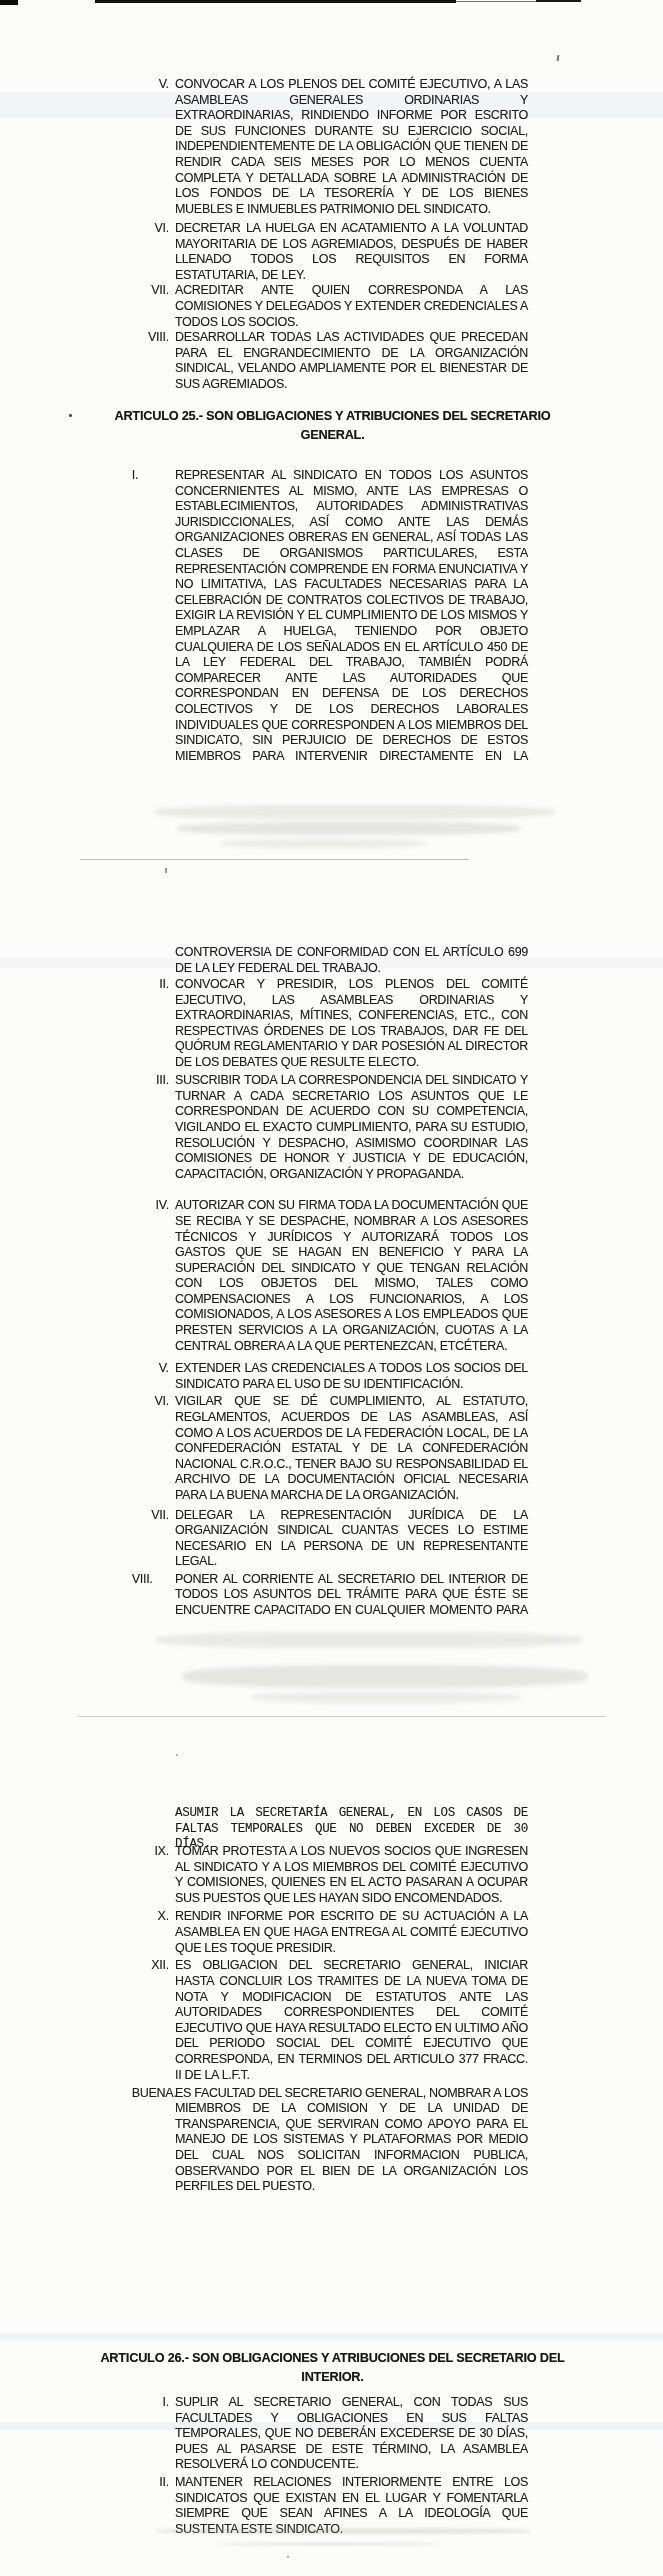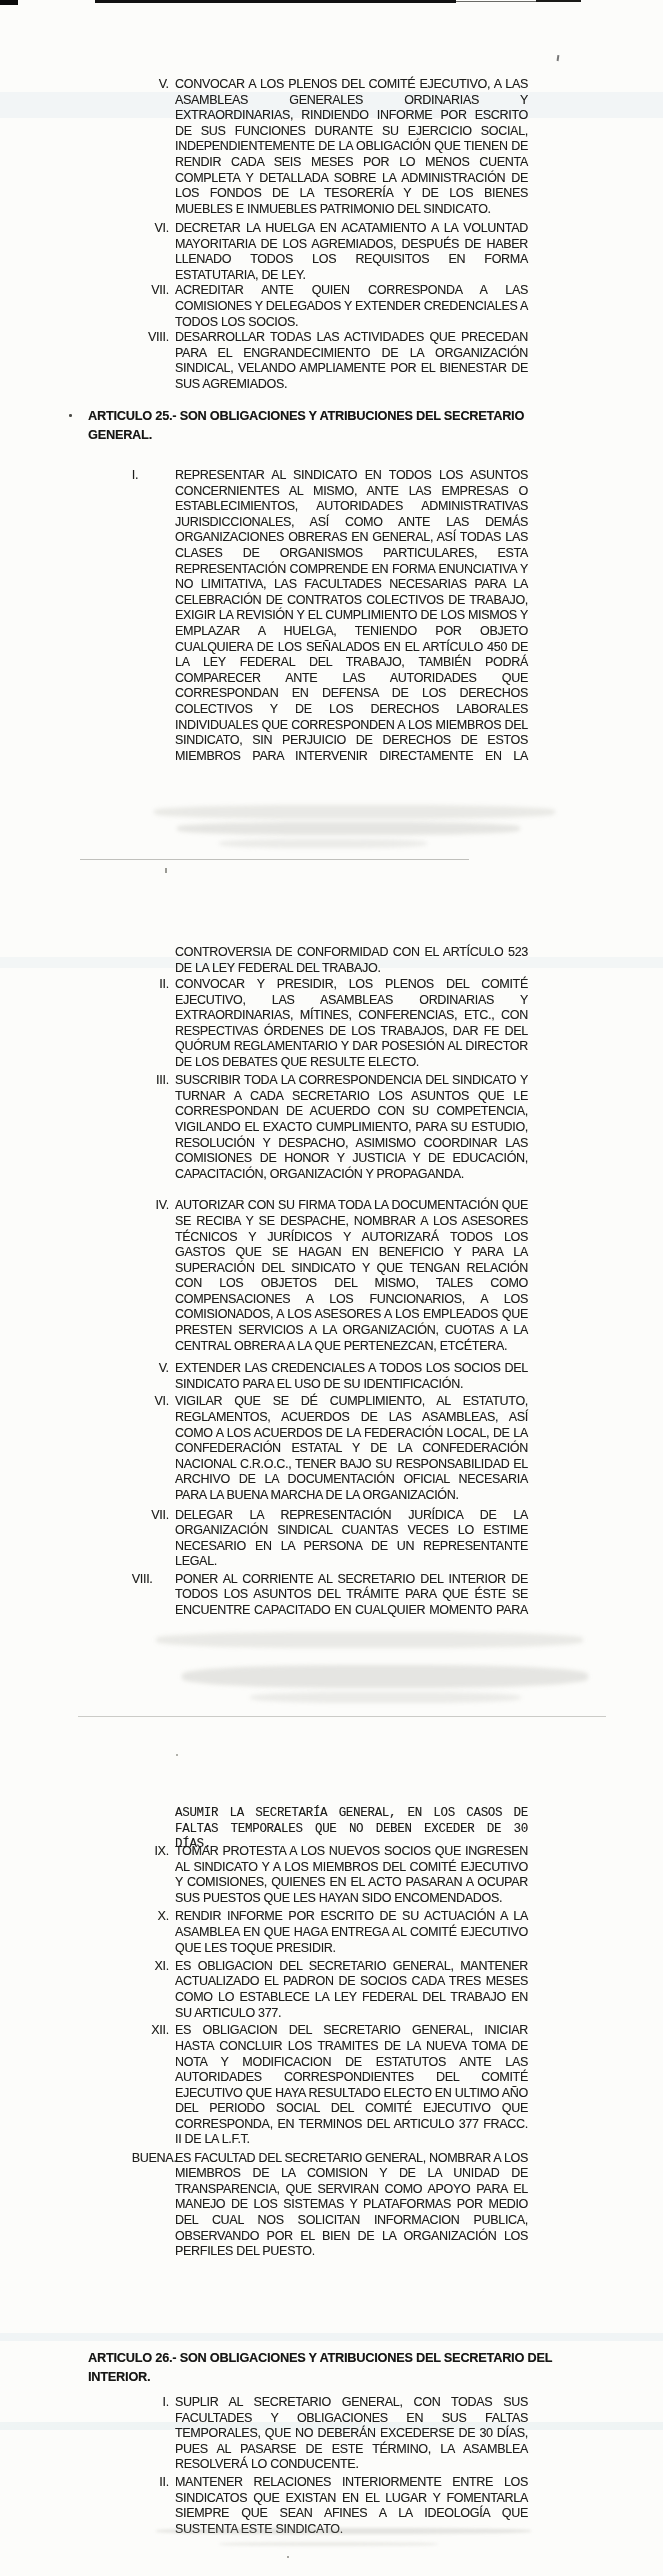--- a/index.html
+++ b/index.html
@@ -32,21 +32,21 @@
   .justify-last{text-align-last:justify;}
   .heading{
     position:absolute;
     left:88px;
     width:489px;
     font-weight:700;
     font-size:12.7px;
     line-height:19px;
     letter-spacing:-0.2px;
     color:#161614;
-    text-align:left;
+    text-align:center;
     text-shadow:0.2px 0.2px 0.4px rgba(30,30,28,0.45);
   }
   .cont{position:absolute;left:175px;width:353px;}
   .art{position:absolute;}
   .ghost{position:absolute;filter:blur(2.1px);border-radius:40%;}
   .band{position:absolute;left:0;width:664px;}
 </style>
 </head>
 <body>
 
@@ -92,21 +92,21 @@
       <div>REPRESENTAR AL SINDICATO EN TODOS LOS ASUNTOS CONCERNIENTES AL MISMO, ANTE LAS EMPRESAS O ESTABLECIMIENTOS, AUTORIDADES ADMINISTRATIVAS JURISDICCIONALES, ASÍ COMO ANTE LAS DEMÁS ORGANIZACIONES OBRERAS EN GENERAL, ASÍ TODAS LAS CLASES DE ORGANISMOS PARTICULARES, ESTA REPRESENTACIÓN COMPRENDE EN FORMA ENUNCIATIVA Y NO LIMITATIVA, LAS FACULTADES NECESARIAS PARA LA CELEBRACIÓN DE CONTRATOS COLECTIVOS DE TRABAJO, EXIGIR LA REVISIÓN Y EL CUMPLIMIENTO DE LOS MISMOS Y EMPLAZAR A HUELGA, TENIENDO POR OBJETO CUALQUIERA DE LOS SEÑALADOS EN EL ARTÍCULO 450 DE LA LEY FEDERAL DEL TRABAJO, TAMBIÉN PODRÁ COMPARECER ANTE LAS AUTORIDADES QUE CORRESPONDAN EN DEFENSA DE LOS DERECHOS COLECTIVOS Y DE LOS DERECHOS LABORALES INDIVIDUALES QUE CORRESPONDEN A LOS MIEMBROS DEL SINDICATO, SIN PERJUICIO DE DERECHOS DE ESTOS MIEMBROS PARA INTERVENIR DIRECTAMENTE EN LA</div>
     </div>
   </div>
 
   <div class="ghost" style="left:154px;top:805px;width:401px;height:13.5px;background:rgba(150,150,140,0.18);"></div>
   <div class="ghost" style="left:177px;top:822px;width:343px;height:12.5px;background:rgba(150,150,140,0.22);"></div>
   <div class="ghost" style="left:219px;top:839px;width:208px;height:9.4px;background:rgba(150,150,140,0.16);"></div>
   <div class="art" style="left:80px;top:859px;width:389px;height:1px;background:rgba(120,120,112,0.45);"></div>
   <div class="art" style="left:165px;top:868px;width:1.6px;height:4.7px;background:#9a9a94;"></div>
 
-  <div class="cont txt" style="top:945px;">CONTROVERSIA DE CONFORMIDAD CON EL ARTÍCULO 523 DE LA LEY FEDERAL DEL TRABAJO.</div>
+  <div class="cont txt" style="top:945px;">CONTROVERSIA DE CONFORMIDAD CON EL ARTÍCULO 699 DE LA LEY FEDERAL DEL TRABAJO.</div>
 
   <div class="region" style="top:977px;">
     <div class="item txt">
       <div class="num">II.</div>
       <div>CONVOCAR Y PRESIDIR, LOS PLENOS DEL COMITÉ EJECUTIVO, LAS ASAMBLEAS ORDINARIAS Y EXTRAORDINARIAS, MÍTINES, CONFERENCIAS, ETC., CON RESPECTIVAS ÓRDENES DE LOS TRABAJOS, DAR FE DEL QUÓRUM REGLAMENTARIO Y DAR POSESIÓN AL DIRECTOR DE LOS DEBATES QUE RESULTE ELECTO.</div>
     </div>
     <div class="item txt" style="margin-top:2.6px;">
       <div class="num">III.</div>
       <div>SUSCRIBIR TODA LA CORRESPONDENCIA DEL SINDICATO Y TURNAR A CADA SECRETARIO LOS ASUNTOS QUE LE CORRESPONDAN DE ACUERDO CON SU COMPETENCIA, VIGILANDO EL EXACTO CUMPLIMIENTO, PARA SU ESTUDIO, RESOLUCIÓN Y DESPACHO, ASIMISMO COORDINAR LAS COMISIONES DE HONOR Y JUSTICIA Y DE EDUCACIÓN, CAPACITACIÓN, ORGANIZACIÓN Y PROPAGANDA.</div>
     </div>
@@ -142,24 +142,20 @@
 
   <div class="region" style="top:1844px;">
     <div class="item txt">
       <div class="num">IX.</div>
       <div>TOMAR PROTESTA A LOS NUEVOS SOCIOS QUE INGRESEN AL SINDICATO Y A LOS MIEMBROS DEL COMITÉ EJECUTIVO Y COMISIONES, QUIENES EN EL ACTO PASARAN A OCUPAR SUS PUESTOS QUE LES HAYAN SIDO ENCOMENDADOS.</div>
     </div>
     <div class="item txt" style="margin-top:3.1px;">
       <div class="num">X.</div>
       <div>RENDIR INFORME POR ESCRITO DE SU ACTUACIÓN A LA ASAMBLEA EN QUE HAGA ENTREGA AL COMITÉ EJECUTIVO QUE LES TOQUE PRESIDIR.</div>
     </div>
-    <div class="item txt" style="margin-top:2.6px;">
-      <div class="num">XI.</div>
-      <div>ES OBLIGACION DEL SECRETARIO GENERAL, MANTENER ACTUALIZADO EL PADRON DE SOCIOS CADA TRES MESES COMO LO ESTABLECE LA LEY FEDERAL DEL TRABAJO EN SU ARTICULO 377.</div>
-    </div>
     <div class="item txt" style="margin-top:2.1px;">
       <div class="num">XII.</div>
       <div>ES OBLIGACION DEL SECRETARIO GENERAL, INICIAR HASTA CONCLUIR LOS TRAMITES DE LA NUEVA TOMA DE NOTA Y MODIFICACION DE ESTATUTOS ANTE LAS AUTORIDADES CORRESPONDIENTES DEL COMITÉ EJECUTIVO QUE HAYA RESULTADO ELECTO EN ULTIMO AÑO DEL PERIODO SOCIAL DEL COMITÉ EJECUTIVO QUE CORRESPONDA, EN TERMINOS DEL ARTICULO 377 FRACC. II DE LA L.F.T.</div>
     </div>
     <div class="item txt" style="margin-top:2.6px;">
       <div class="num">BUENA.</div>
       <div>ES FACULTAD DEL SECRETARIO GENERAL, NOMBRAR A LOS MIEMBROS DE LA COMISION Y DE LA UNIDAD DE TRANSPARENCIA, QUE SERVIRAN COMO APOYO PARA EL MANEJO DE LOS SISTEMAS Y PLATAFORMAS POR MEDIO DEL CUAL NOS SOLICITAN INFORMACION PUBLICA, OBSERVANDO POR EL BIEN DE LA ORGANIZACIÓN LOS PERFILES DEL PUESTO.</div>
     </div>
   </div>
 

